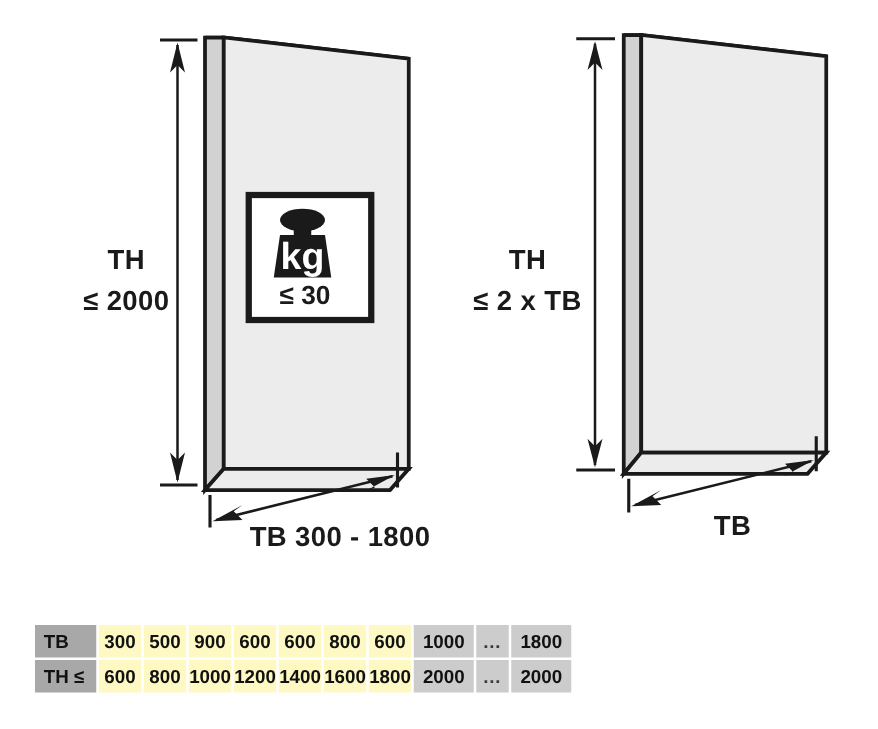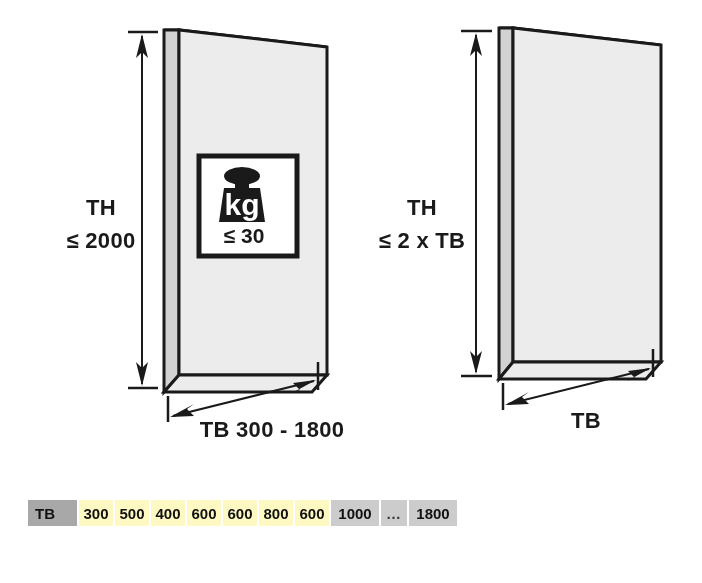--- a/index.html
+++ b/index.html
@@ -166,25 +166,38 @@
     <text class="dim-label" x="570" y="428" text-anchor="middle">TB</text>
 
   </svg>
 
   <table id="spec-table">
     <tbody>
       <tr>
         <td class="rowhead">TB</td>
         <td class="cell">300</td>
         <td class="cell">500</td>
-        <td class="cell">400</td>
+        <td class="cell">900</td>
         <td class="cell">600</td>
         <td class="cell">600</td>
         <td class="cell">800</td>
         <td class="cell">600</td>
         <td class="cell-wide">1000</td>
         <td class="cell-ellipsis">…</td>
         <td class="cell-wide">1800</td>
       </tr>
+      <tr>
+        <td class="rowhead">TH ≤</td>
+        <td class="cell">600</td>
+        <td class="cell">800</td>
+        <td class="cell">1000</td>
+        <td class="cell">1200</td>
+        <td class="cell">1400</td>
+        <td class="cell">1600</td>
+        <td class="cell">1800</td>
+        <td class="cell-wide">2000</td>
+        <td class="cell-ellipsis">…</td>
+        <td class="cell-wide">2000</td>
+      </tr>
     </tbody>
   </table>
 
 </div>
 
 </body></html>

